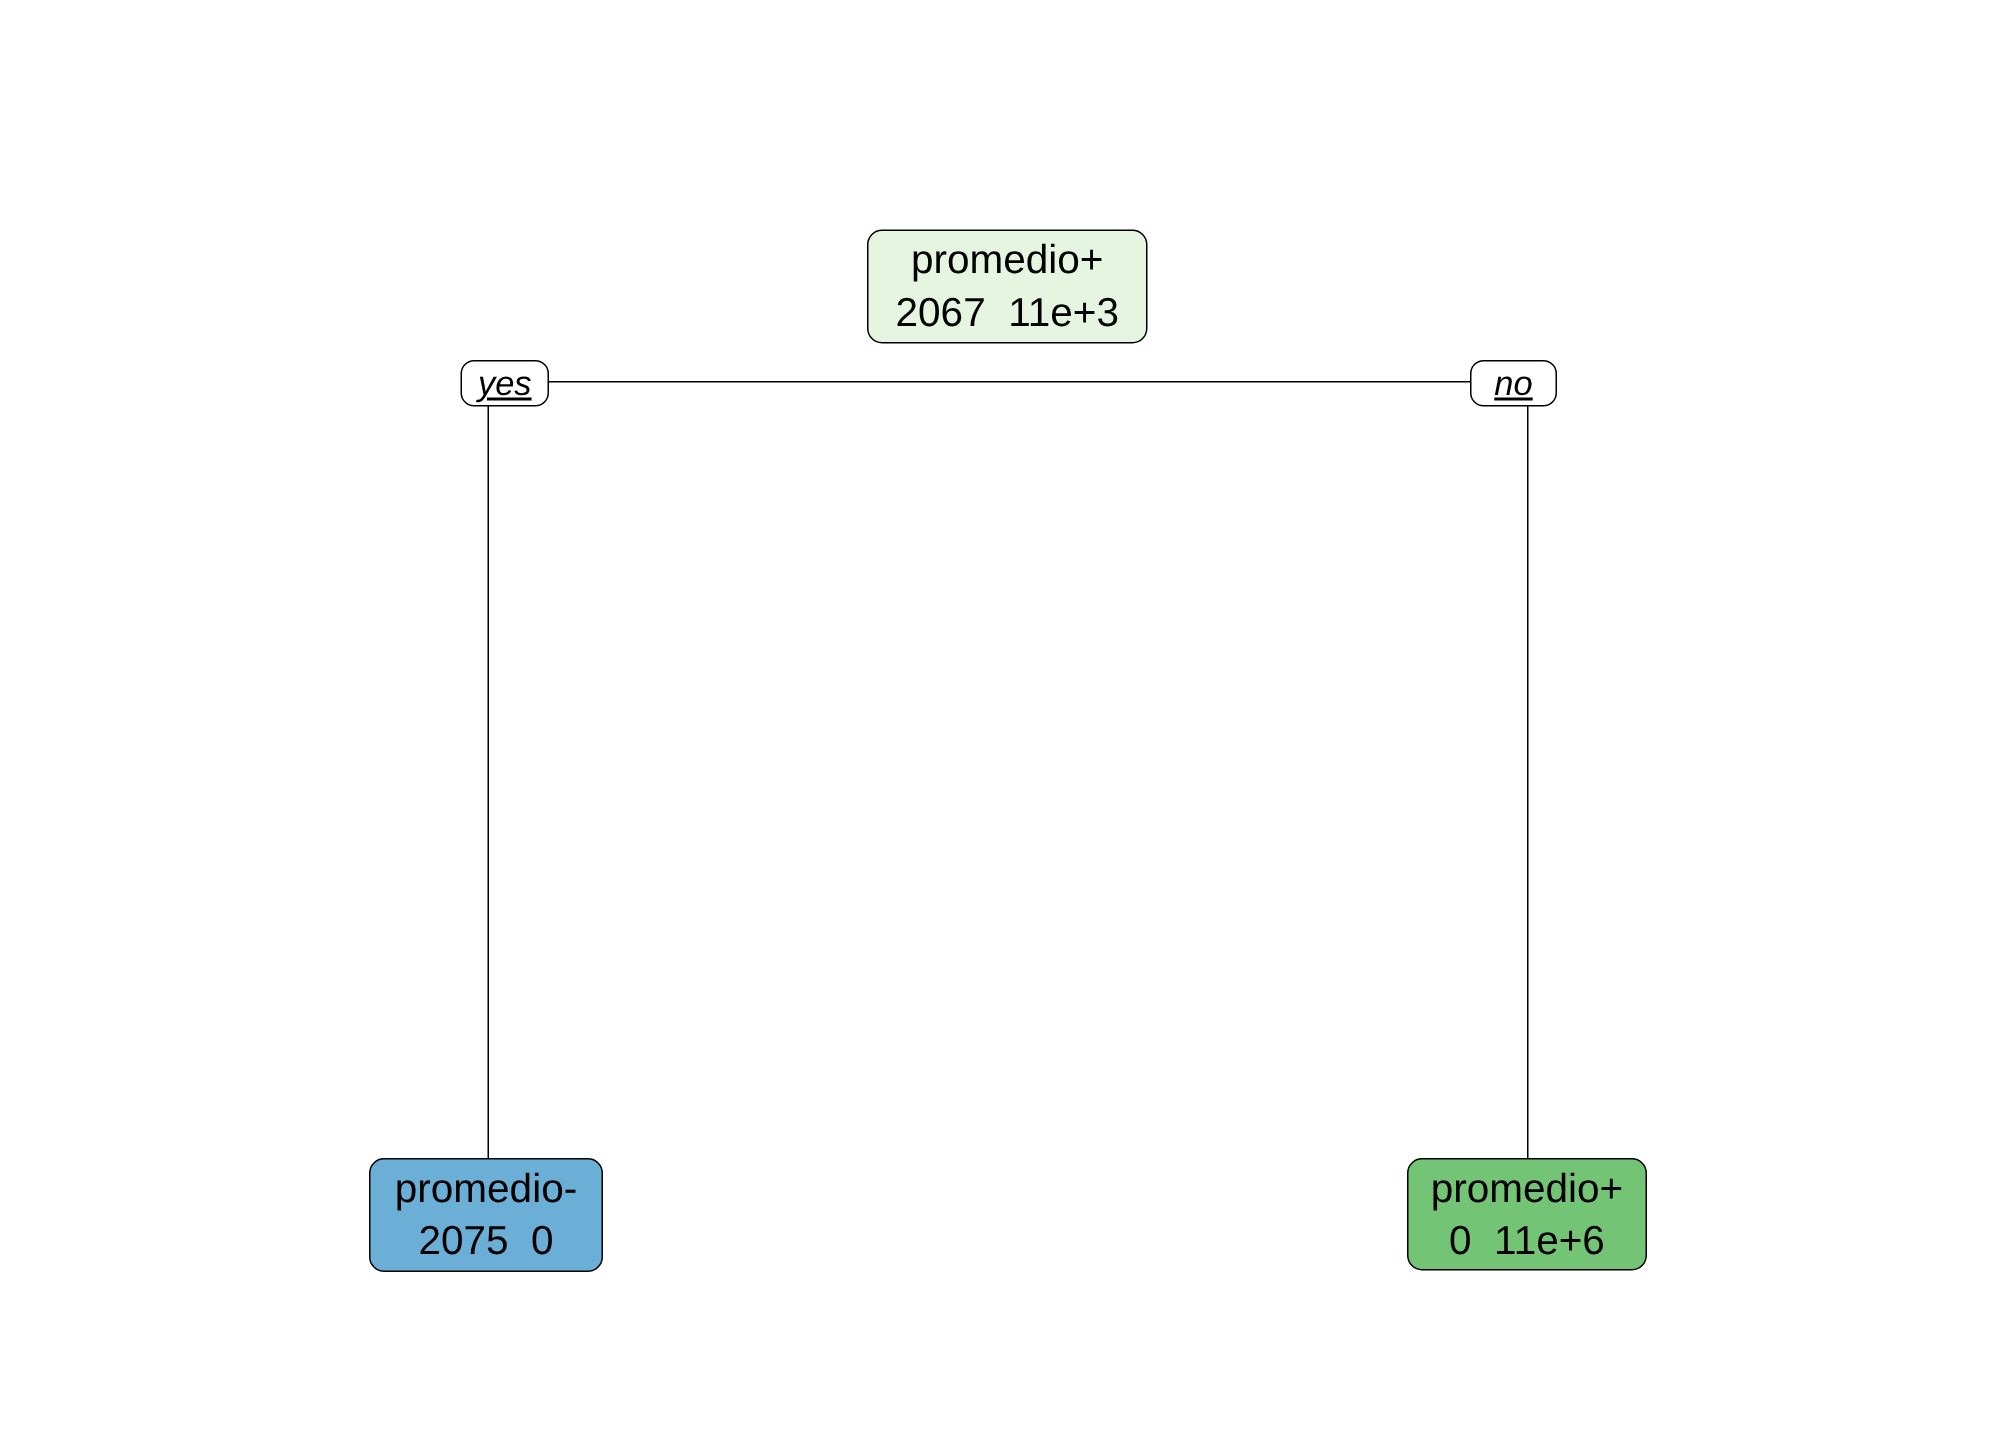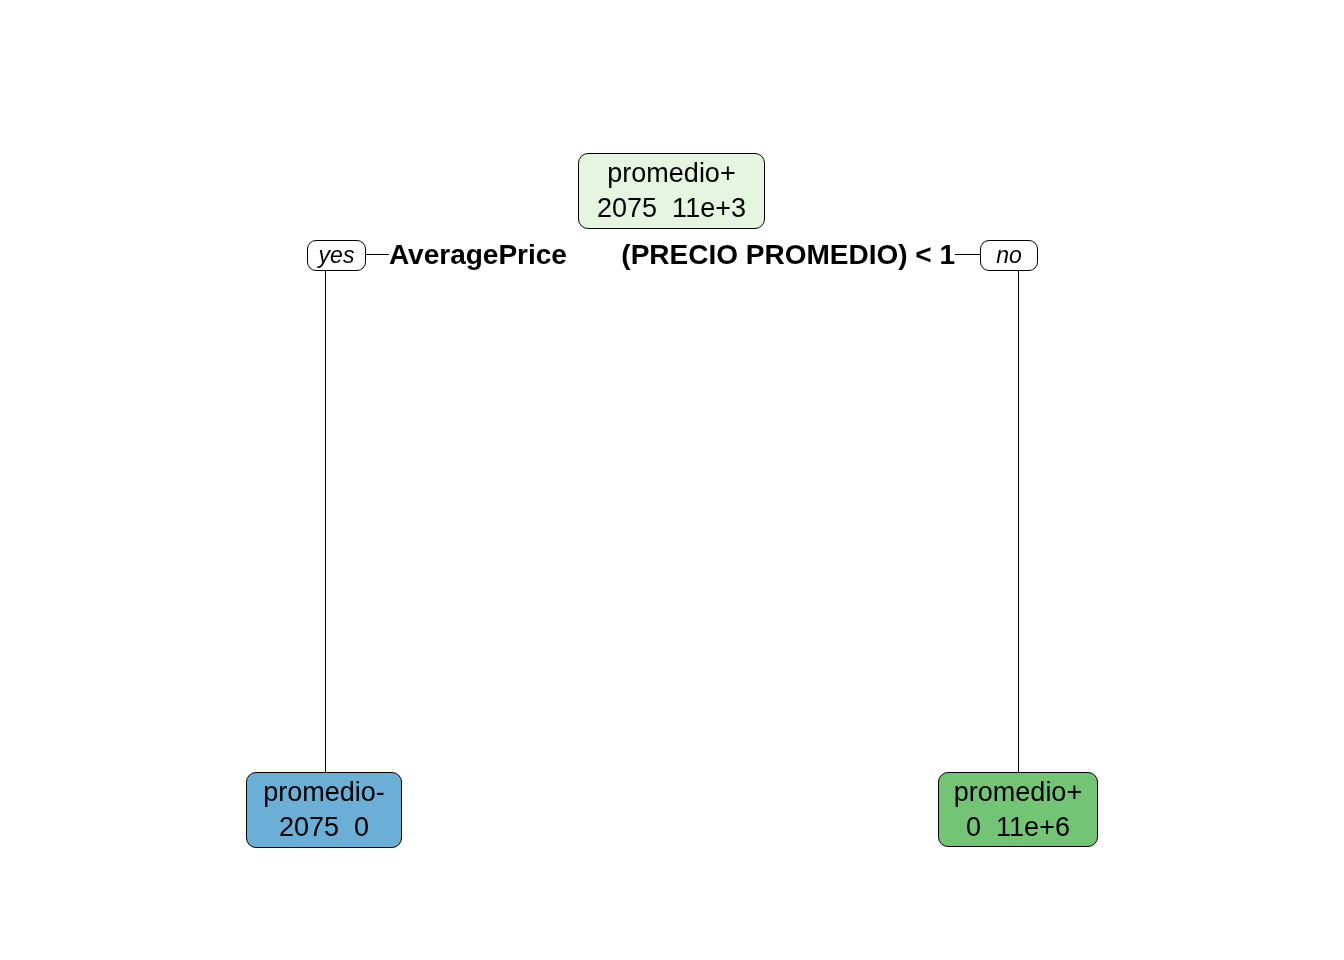--- a/index.html
+++ b/index.html
@@ -19,20 +19,21 @@
     position:absolute;top:239px;left:672px;transform:translateX(-50%);
     font-weight:bold;font-size:28px;line-height:31px;
     white-space:pre;background:#ffffff;z-index:2;
   }
   .badge{
     position:absolute;top:240px;height:31px;box-sizing:border-box;
     background:#ffffff;border:1px solid #000;border-radius:9px;
     font-style:italic;font-size:23px;
     display:flex;align-items:center;justify-content:center;
     z-index:3;
+    text-decoration:underline;
   }
   .badge-yes{left:307px;width:59px;}
   .badge-no{left:980px;width:58px;}
   .node{
     position:absolute;box-sizing:border-box;
     border:1px solid #000;border-radius:10px;
     display:flex;flex-direction:column;align-items:center;justify-content:center;
     font-size:27px;line-height:35px;text-align:center;
     white-space:pre;z-index:2;
   }
@@ -42,29 +43,28 @@
 </style>
 </head>
 <body>
 
 <div class="canvas">
 
   <div class="hline"></div>
   <div class="vline vline-left"></div>
   <div class="vline vline-right"></div>
 
-  <div class="split-text">AveragePrice       (PRECIO PROMEDIO) &lt; 1</div>
 
   <div class="badge badge-yes">yes</div>
 
   <div class="badge badge-no">no</div>
 
   <div class="node node-root" style="background-color: rgb(229, 245, 224);">
     <div>promedio+</div>
-    <div>2075  11e+3</div>
+    <div>2067  11e+3</div>
   </div>
 
   <div class="node node-leaf-left" style="background-color: rgb(107, 174, 214);">
     <div>promedio-</div>
     <div>2075  0</div>
   </div>
 
   <div class="node node-leaf-right" style="background-color: rgb(116, 196, 118);">
     <div>promedio+</div>
     <div>0  11e+6</div>

